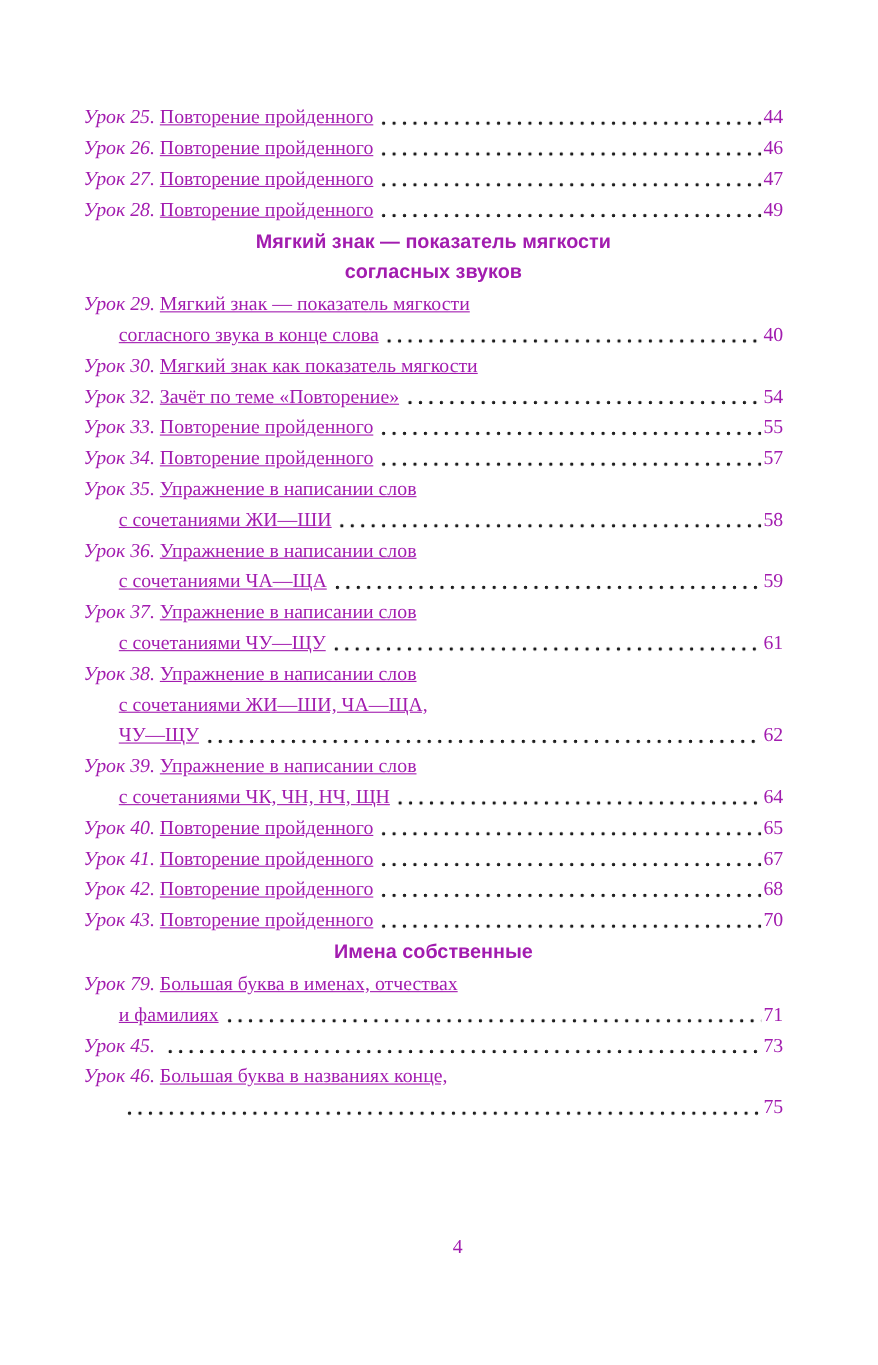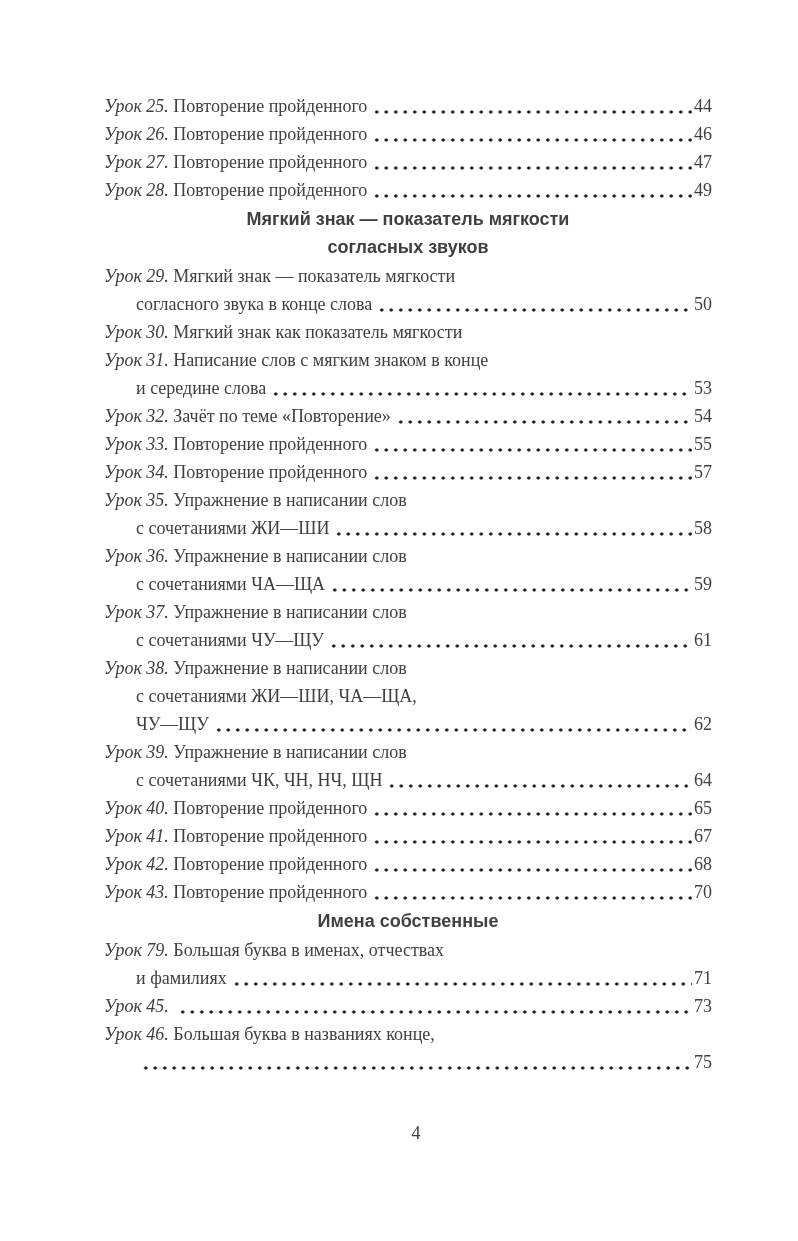--- a/index.html
+++ b/index.html
@@ -6,25 +6,25 @@
     margin: 0;
     padding: 0;
     background: #ffffff;
   }
   .sheet {
     position: relative;
     width: 798px;
     height: 1241px;
     box-sizing: border-box;
     background: #ffffff;
-    color: #404040;
+    color: #a21caf;
     font-family: "Liberation Serif", serif;
     font-size: 18px;
     line-height: 28px;
-    padding: 92px 86px 0 104px;
+    padding: 92px 86px 0 76px;
     overflow: hidden;
   }
   .toc { width: 100%; }
   .heading {
     text-align: center;
     font-family: "Liberation Sans", sans-serif;
     font-weight: bold;
     font-size: 18px;
     line-height: 28px;
     margin: 1px 0;
@@ -33,21 +33,21 @@
   .line {
     display: flex;
     align-items: baseline;
     white-space: nowrap;
   }
   .line.cont { padding-left: 32px; }
   .lesson-label {
     font-style: italic;
     white-space: pre;
   }
-  .title-text { white-space: pre; }
+  .title-text { white-space: pre; text-decoration: underline; }
   .dots {
     flex: 1 1 auto;
     min-width: 12px;
     align-self: flex-end;
     height: 6px;
     margin: 0 2px 5px 5px;
     background-image: radial-gradient(circle, #1c1c1c 1.4px, transparent 1.8px);
     background-size: 9.5px 6px;
     background-position: left center;
     background-repeat: repeat-x;
@@ -104,38 +104,27 @@
         <div class="heading-line">согласных звуков</div>
       </div>
       <div class="entry">
         <div class="line">
           <span class="lesson-label">Урок 29. </span>
           <span class="title-text">Мягкий знак — показатель мягкости</span>
         </div>
         <div class="line cont">
           <span class="title-text">согласного звука в конце слова</span>
           <span class="dots"></span>
-          <span class="pg">50</span>
+          <span class="pg">40</span>
         </div>
       </div>
       <div class="entry">
         <div class="line">
           <span class="lesson-label">Урок 30. </span>
           <span class="title-text">Мягкий знак как показатель мягкости</span>
-        </div>
-      </div>
-      <div class="entry">
-        <div class="line">
-          <span class="lesson-label">Урок 31. </span>
-          <span class="title-text">Написание слов с мягким знаком в конце</span>
-        </div>
-        <div class="line cont">
-          <span class="title-text">и середине слова</span>
-          <span class="dots"></span>
-          <span class="pg">53</span>
         </div>
       </div>
       <div class="entry">
         <div class="line">
           <span class="lesson-label">Урок 32. </span>
           <span class="title-text">Зачёт по теме «Повторение»</span>
           <span class="dots"></span>
           <span class="pg">54</span>
         </div>
       </div>

